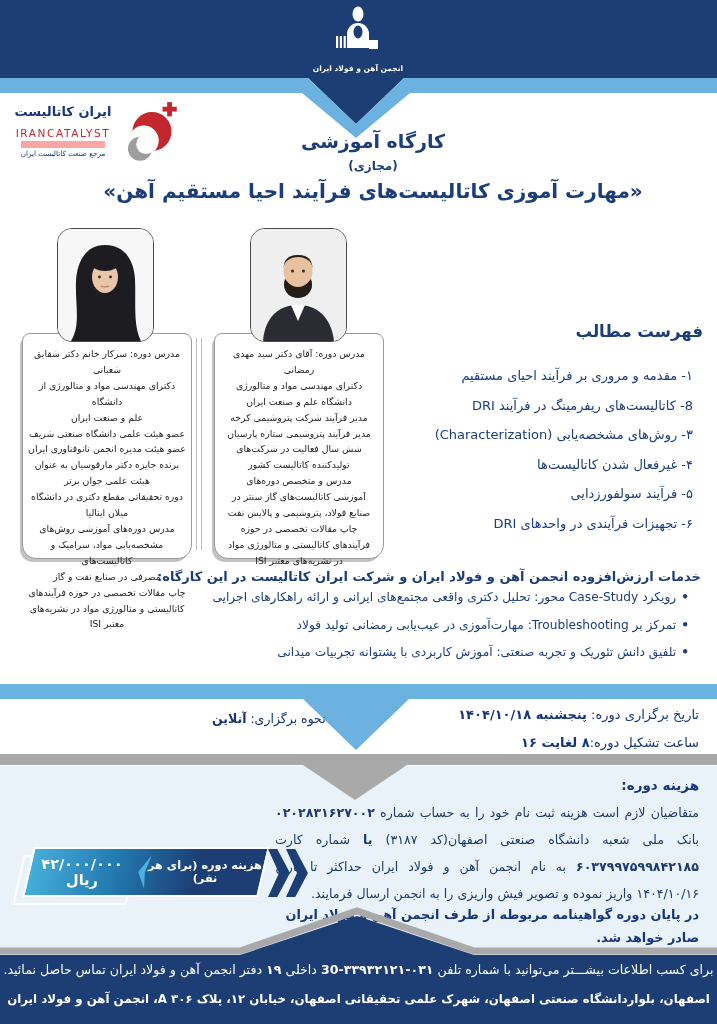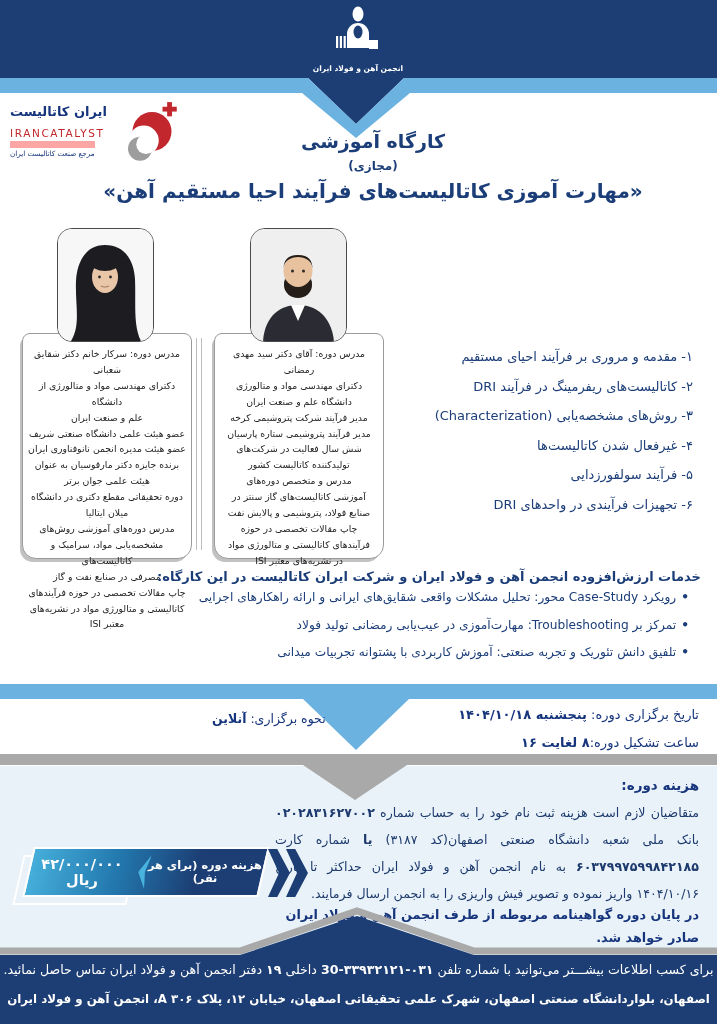--- a/index.html
+++ b/index.html
@@ -8,21 +8,21 @@
   .abs{position:absolute;}
   svg{display:block;}
 
   
   .society-logo{position:absolute;left:308px;top:6px;width:100px;text-align:center;}
   .society-caption{color:#fff;font-size:7.5px;font-weight:bold;margin-top:2px;}
 
   
   .ic-logo{position:absolute;left:10px;top:98px;width:168px;height:80px;}
   .ic-mark{position:absolute;left:110px;top:2px;}
-  .ic-text{position:absolute;right:62px;left:0;top:6px;text-align:left;direction:rtl;}
+  .ic-text{position:absolute;right:62px;left:0;top:6px;text-align:center;direction:rtl;}
   .ic-fa{font-size:13px;font-weight:bold;color:#16357d;}
   .ic-en{font-size:10.5px;font-weight:normal;color:#c1272d;letter-spacing:1.6px;direction:ltr;margin-top:8px;}
   .ic-tag{font-size:7.2px;color:#16357d;margin-top:2px;border-top:7px solid #fca5a5;display:inline-block;padding-top:1px;}
 
   
   .title-block{position:absolute;left:0;right:0;top:130px;text-align:center;color:#1b3d78;margin-left:29px;}
   .t-kicker{font-size:19px;font-weight:bold;}
   .t-mode{font-size:12px;font-weight:bold;margin-top:7px;}
   .t-main{font-size:20px;font-weight:bold;margin-top:6px;}
 
@@ -182,33 +182,34 @@
 مدرس و متخصص دوره‌های
 آموزشی کاتالیست‌های گاز سنتز در
 صنایع فولاد، پتروشیمی و پالایش نفت
 چاپ مقالات تخصصی در حوزه
 فرآیندهای کاتالیستی و متالورژی مواد
 در نشریه‌های معتبر ISI</div>
   </div>
   <div class="cards-divider"></div>
 
   <div class="toc">
+    <div class="toc-heading">فهرست مطالب</div>
     <div class="toc-list">
       <div class="toc-item">۱- مقدمه و مروری بر فرآیند احیای مستقیم</div>
-      <div class="toc-item">۲- کاتالیست‌های ریفرمینگ در فرآیند DRI</div>
+      <div class="toc-item">8- کاتالیست‌های ریفرمینگ در فرآیند DRI</div>
       <div class="toc-item">۳- روش‌های مشخصه‌یابی (Characterization)</div>
       <div class="toc-item">۴- غیرفعال شدن کاتالیست‌ها</div>
       <div class="toc-item">۵- فرآیند سولفورزدایی</div>
       <div class="toc-item">۶- تجهیزات فرآیندی در واحدهای DRI</div>
     </div>
   </div>
 
   <div class="services">
     <div class="svc-heading">خدمات ارزش‌افزوده انجمن آهن و فولاد ایران و شرکت ایران کاتالیست در این کارگاه:</div>
-    <div class="svc-item"><span class="svc-bullet">•</span><span>رویکرد Case-Study محور: تحلیل مشکلات واقعی شقایق‌های ایرانی و ارائه راهکارهای اجرایی</span></div>
+    <div class="svc-item"><span class="svc-bullet">•</span><span>رویکرد Case-Study محور: تحلیل دکتری واقعی مجتمع‌های ایرانی و ارائه راهکارهای اجرایی</span></div>
     <div class="svc-item"><span class="svc-bullet">•</span><span>تمرکز بر Troubleshooting: مهارت‌آموزی در عیب‌یابی رمضانی تولید فولاد</span></div>
     <div class="svc-item"><span class="svc-bullet">•</span><span>تلفیق دانش تئوریک و تجربه صنعتی: آموزش کاربردی با پشتوانه تجربیات میدانی</span></div>
   </div>
 
   <svg class="abs" style="left:0;top:684px;" width="717" height="80" viewBox="0 0 717 80">
     <polygon points="0,0 717,0 717,15 409,15 356,66 303,15 0,15" fill="#6cb2e0"></polygon>
   </svg>
 
   <div class="sched-right">
     <div><span>تاریخ برگزاری دوره: </span><span class="b">پنجشنبه ۱۴۰۴/۱۰/۱۸</span></div>

